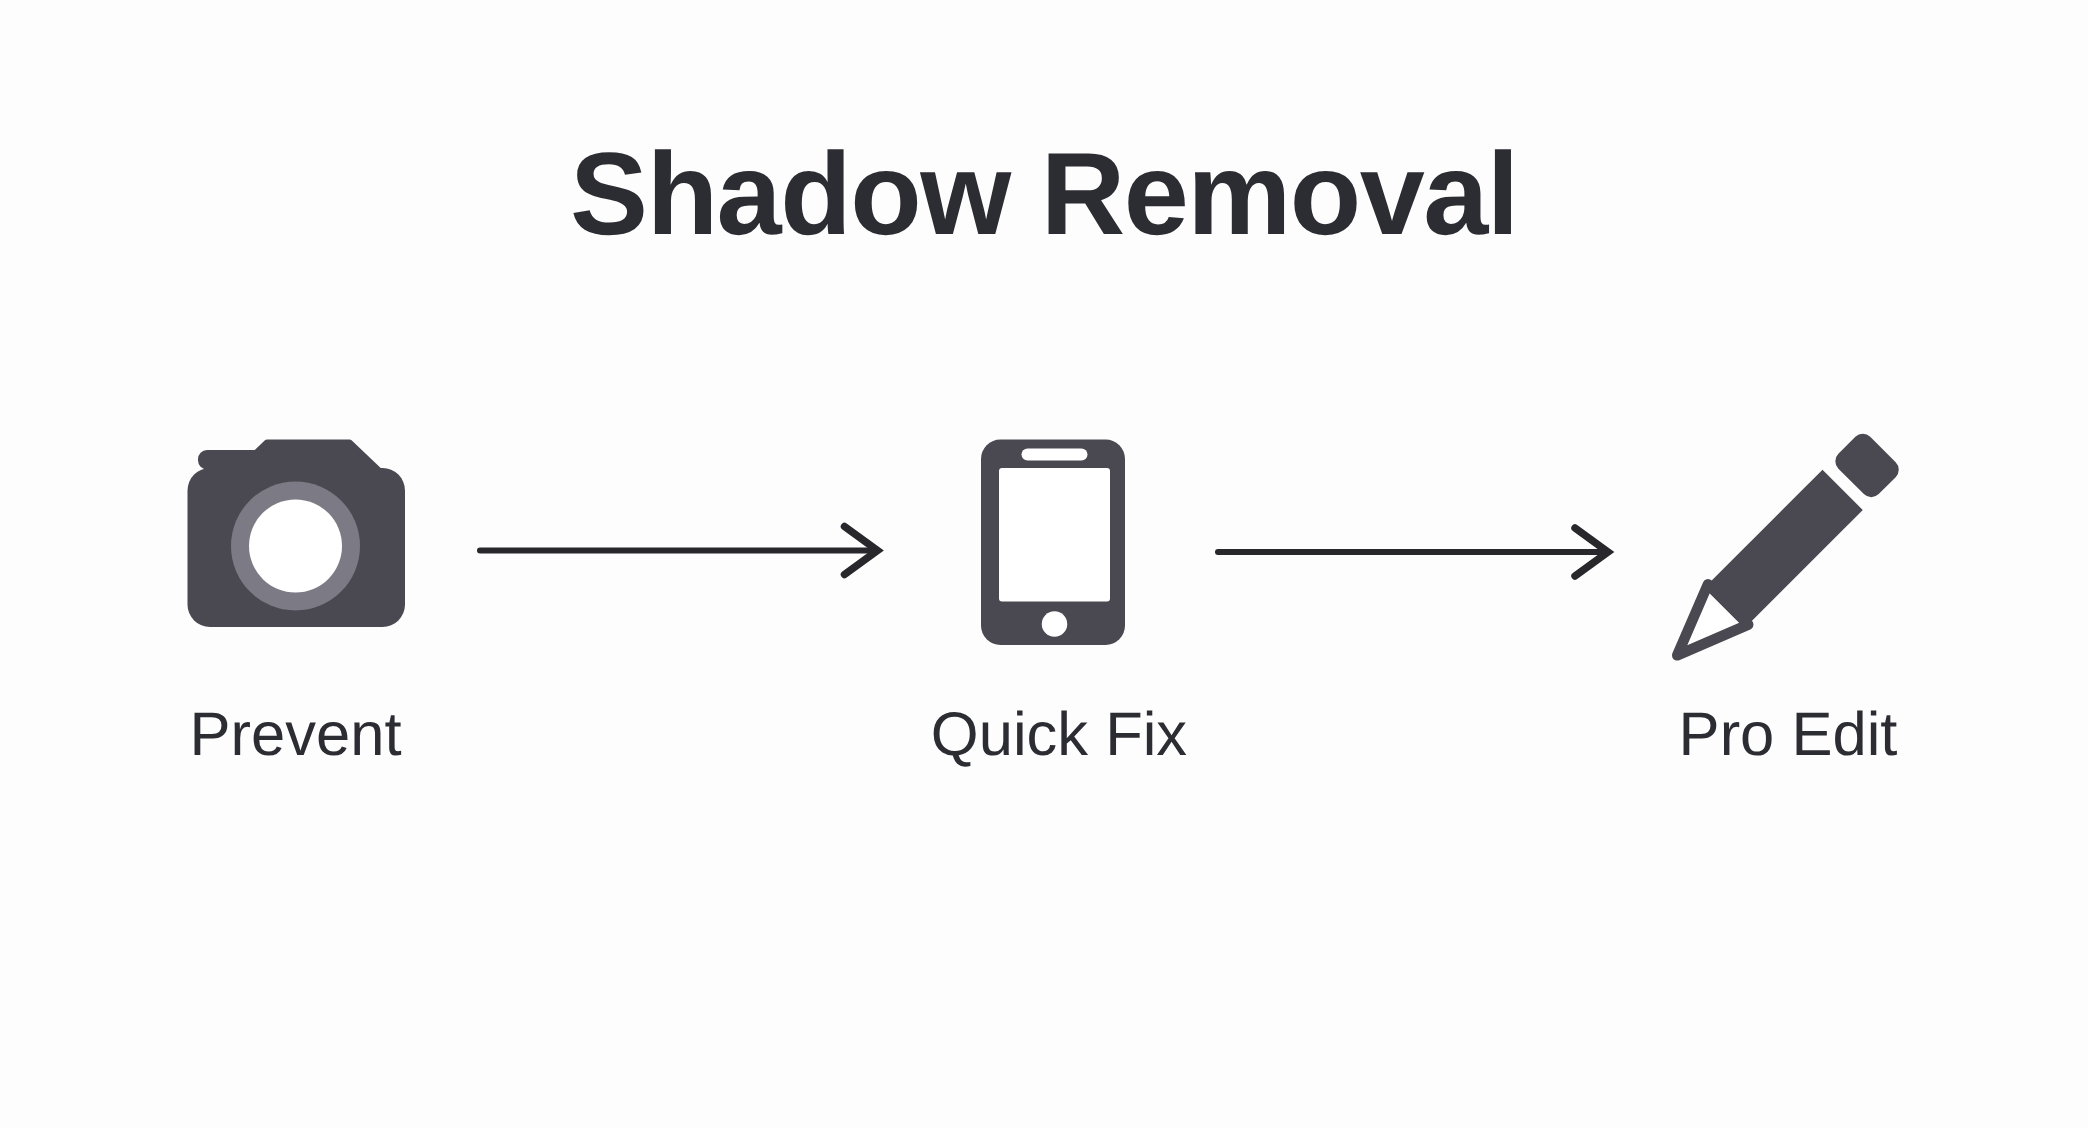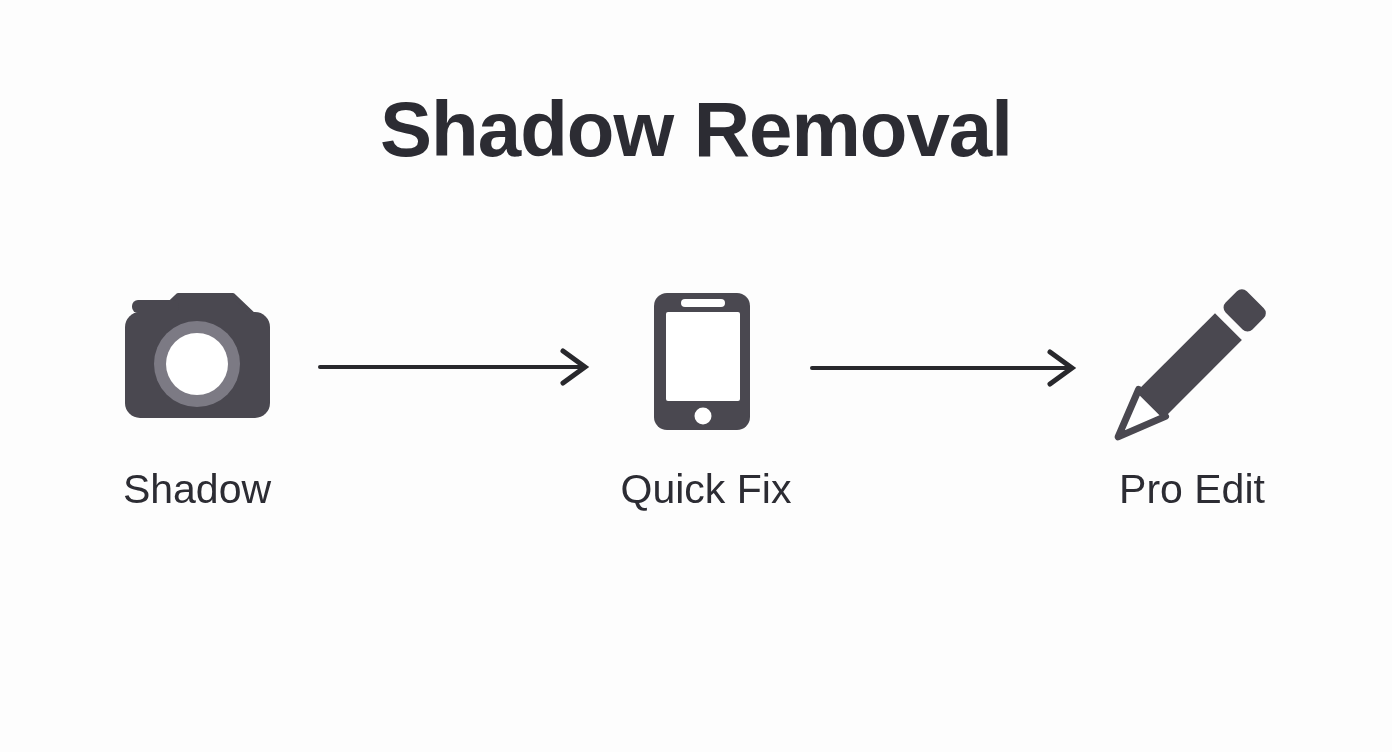--- a/index.html
+++ b/index.html
@@ -90,17 +90,17 @@
   </svg>
 
   <svg class="icon icon-pencil" viewBox="0 0 165 180" aria-hidden="true">
     <g transform="translate(78,86) rotate(135)">
       <rect class="ink" x="-98" y="-19" width="30" height="38" rx="7"></rect>
       <rect class="ink" x="-60" y="-19" width="108" height="38"></rect>
       <path class="tip" d="M48,-19 L96,0 L48,19 Z"></path>
     </g>
   </svg>
 
-  <div class="step-label label-1">Shadow</div>
+  <div class="step-label label-1">Prevent</div>
   <div class="step-label label-3">Pro Edit</div>
   <div class="step-label label-2">Quick Fix</div>
 
 </div>
 
 </body></html>

